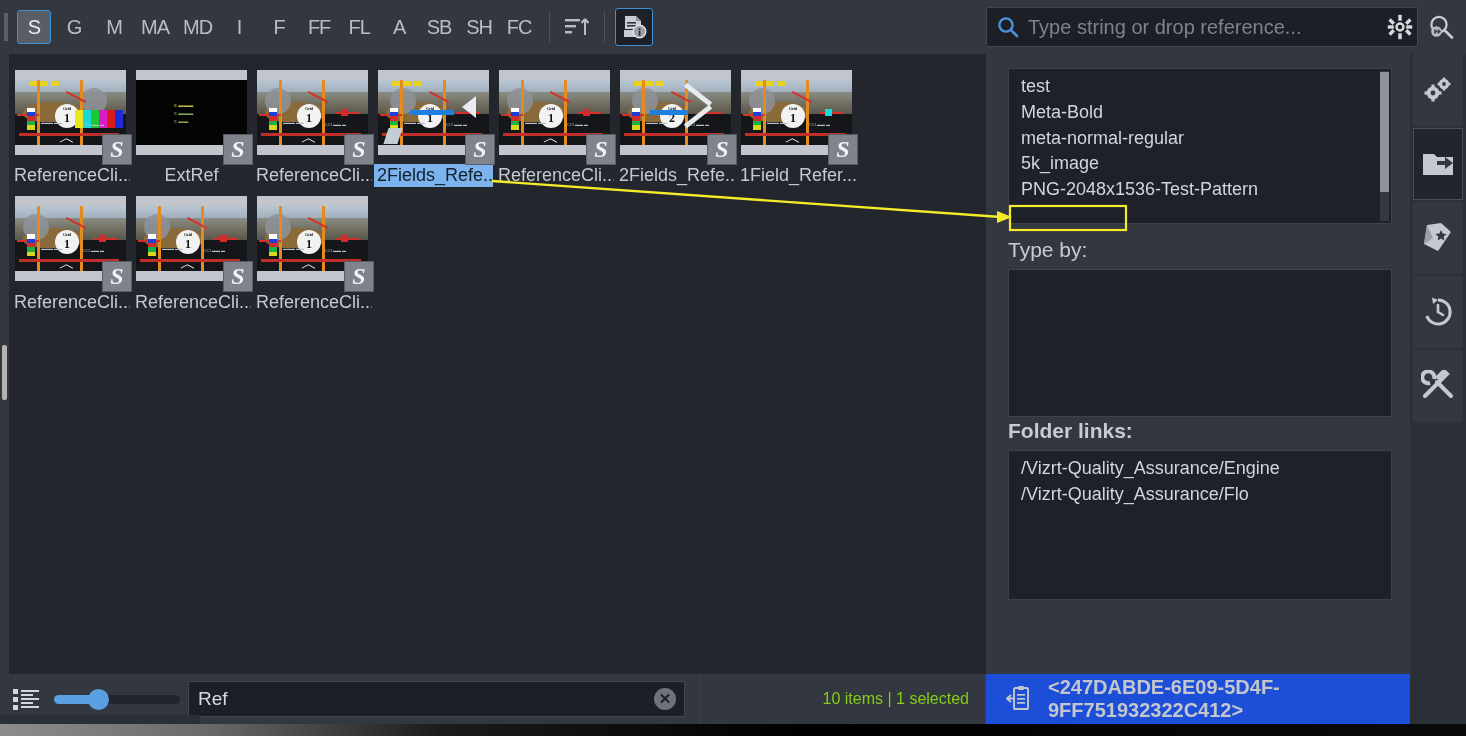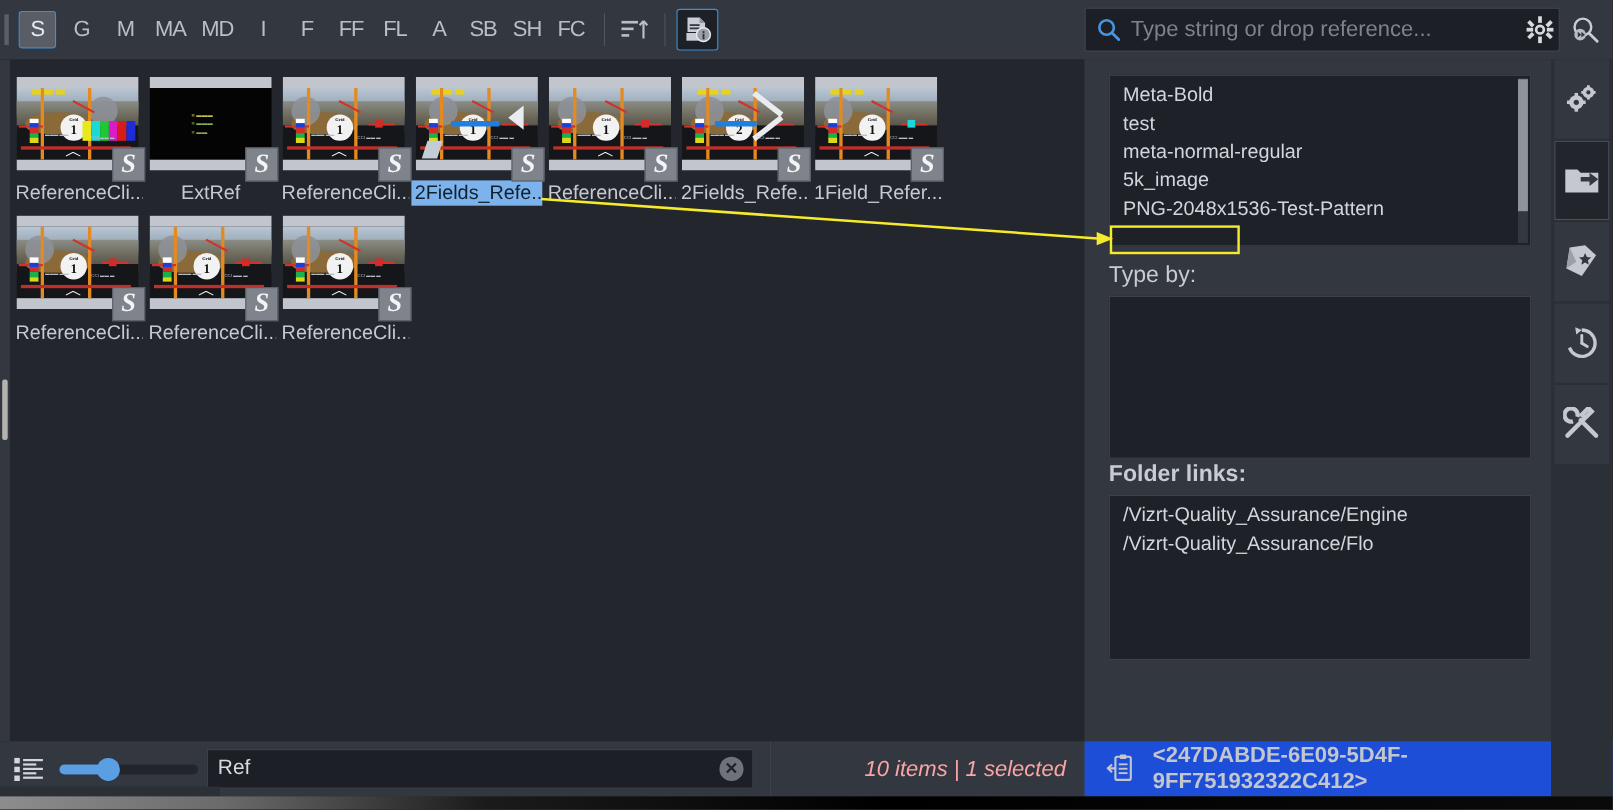--- a/index.html
+++ b/index.html
@@ -124,21 +124,21 @@
   .clear-x {
     width:22px; height:22px; border-radius:50%; background:#6e7279; margin-right:8px;
     display:flex; align-items:center; justify-content:center; color:#1c1f25;
     font-size:15px; font-weight:bold; cursor:pointer; font-family:"Liberation Sans", sans-serif;
   }
   .count-area {
     position:absolute; left:700px; top:674px; width:286px; height:50px;
     display:flex; align-items:center; justify-content:flex-end; padding-right:16px;
     border:1px solid #3c414a; border-top:none; border-bottom:none;
   }
-  .count-text { color:#fca5a5; font-size:20px;font-style:italic; }
+  .count-text { color:#84cc16; font-size:16px; }
 
   
   .inspector {
     position:absolute; left:986px; top:54px; width:424px; height:670px;
     background:#33373f; padding: 14px 18px 0 22px;
   }
   .sect-label { color:#c8ccd2; font-size:21px; margin-bottom:7px; }
   .listbox {
     background:#1e2127; border:1px solid #3c414a; position:relative; overflow:hidden;
   }
@@ -669,22 +669,22 @@
   </div>
 
   <div class="count-area">
     <span class="count-text">10 items | 1 selected</span>
   </div>
 
   <div class="inspector">
 
     <div class="listbox" id="refs-box">
       <div id="refs-rows">
+          <div class="row">test</div>
           <div class="row">Meta-Bold</div>
-          <div class="row">test</div>
           <div class="row">meta-normal-regular</div>
           <div class="row">5k_image</div>
           <div class="row">PNG-2048x1536-Test-Pattern</div>
         </div>
       <div class="lb-scroll-track"></div>
       <div class="lb-scroll-thumb"></div>
     </div>
 
     <div class="sect-label" style="margin-top:14px;">Type by:</div>
     <div class="listbox" id="usedby-box">

